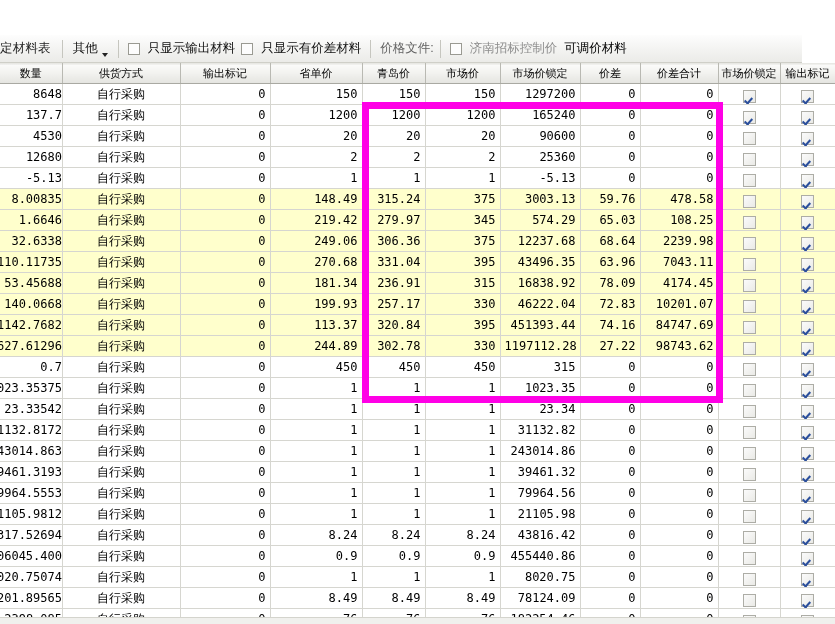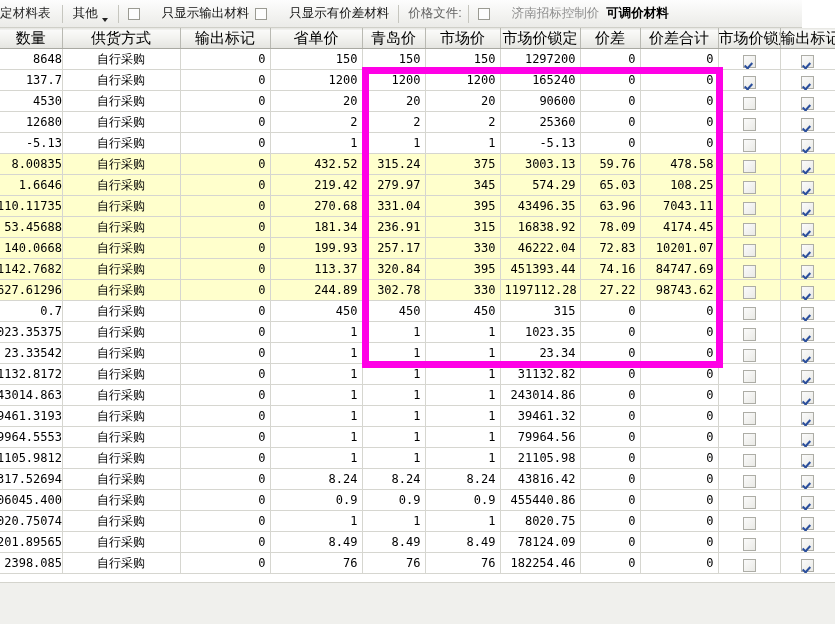--- a/index.html
+++ b/index.html
@@ -16,20 +16,21 @@
     height: 28px;
     width: 802px;
     background: linear-gradient(to bottom, #fdfdfd 0%, #f3f3f1 55%, #ebebe8 100%);
     border-bottom: 1px solid #cfcfc8;
     display: flex;
     align-items: center;
     font-size: 12.5px;
     color: #000;
     overflow: hidden;
     white-space: nowrap;
+    margin-top: 35px;
   }
   .tb-text { padding: 0 4px; }
   .tb-tab {
     color: #222;
     padding: 0 5px 0 0;
     letter-spacing: 0.2px;
   }
   .tb-sep {
     width: 1px;
     height: 18px;
@@ -43,33 +44,33 @@
   }
   .caret-down {
     width: 0; height: 0;
     border-left: 3.5px solid transparent;
     border-right: 3.5px solid transparent;
     border-top: 4px solid #222;
     display: inline-block;
     margin-top: 2px;
   }
   .tb-check {
-    display: flex; align-items: center; gap: 22px;
+    display: flex; align-items: center; gap: 8px;
     padding: 0 3px;
   }
   .chk-sq {
     width: 12px; height: 12px;
     border: 1px solid #9a9a92;
     background: #fdfdfd;
     display: inline-block;
     flex: 0 0 auto;
   }
   .lbl-gray { color: #8d8d8d; }
   .lbl-blk { color: #111; }
-  .lbl-bold { color: #000; font-weight: bold; }
+  .lbl-bold { color: #000; font-weight: normal; }
   .pf-label { color: #636363; padding-left: 3px; }
 
   
   #grid-wrap {
     position: relative;
     width: 835px;
     height: 554px;
     overflow: hidden;
     background: #fff;
   }
@@ -80,21 +81,21 @@
     font-size: 12px;
     font-family: "DejaVu Sans Mono", "Liberation Mono", monospace;
   }
   table.grid thead th {
     height: 20px;
     background: linear-gradient(to bottom,#fbfbfa 0%, #f1f1ee 50%, #e4e4e0 100%);
     border-right: 1px solid #b9b9b2;
     border-bottom: 1px solid #a9a9a2;
     border-top: 1px solid #e8e8e4;
     font-weight: normal;
-    font-size: 15px;
+    font-size: 11px;
     color: #000;
     text-align: center;
     font-family: "Liberation Sans", "DejaVu Sans", sans-serif;
     padding: 0;
     overflow: hidden;
     white-space: nowrap;
   }
   table.grid tbody td {
     height: 21px;
     border-right: 1px solid #d6d6d0;
@@ -300,21 +301,21 @@
           <td class="num">0</td>
           <td class="ctr"><span class="cbox"></span></td>
           <td class="ctr"><span class="cbox on"></span></td>
         </tr>
         <tr class="alt">
           <td class="qty">
             <span>8.00835</span>
           </td>
           <td class="mid">自行采购</td>
           <td class="num">0</td>
-          <td class="num">432.52</td>
+          <td class="num">148.49</td>
           <td class="num">315.24</td>
           <td class="num">375</td>
           <td class="num">3003.13</td>
           <td class="num">59.76</td>
           <td class="num">478.58</td>
           <td class="ctr"><span class="cbox"></span></td>
           <td class="ctr"><span class="cbox on"></span></td>
         </tr>
         <tr class="alt">
           <td class="qty">
@@ -326,20 +327,35 @@
           <td class="num">279.97</td>
           <td class="num">345</td>
           <td class="num">574.29</td>
           <td class="num">65.03</td>
           <td class="num">108.25</td>
           <td class="ctr"><span class="cbox"></span></td>
           <td class="ctr"><span class="cbox on"></span></td>
         </tr>
         <tr class="alt">
           <td class="qty">
+            <span>32.6338</span>
+          </td>
+          <td class="mid">自行采购</td>
+          <td class="num">0</td>
+          <td class="num">249.06</td>
+          <td class="num">306.36</td>
+          <td class="num">375</td>
+          <td class="num">12237.68</td>
+          <td class="num">68.64</td>
+          <td class="num">2239.98</td>
+          <td class="ctr"><span class="cbox"></span></td>
+          <td class="ctr"><span class="cbox on"></span></td>
+        </tr>
+        <tr class="alt">
+          <td class="qty">
             <span>110.11735</span>
           </td>
           <td class="mid">自行采购</td>
           <td class="num">0</td>
           <td class="num">270.68</td>
           <td class="num">331.04</td>
           <td class="num">395</td>
           <td class="num">43496.35</td>
           <td class="num">63.96</td>
           <td class="num">7043.11</td>

